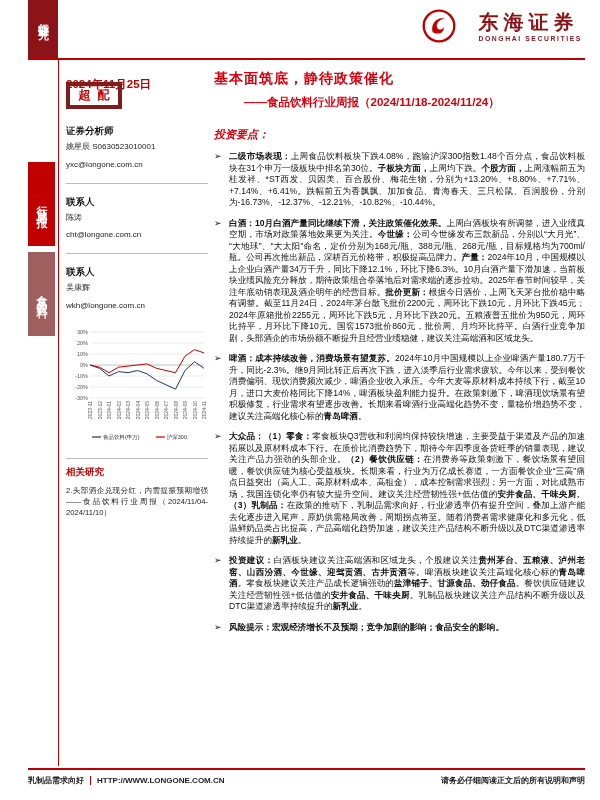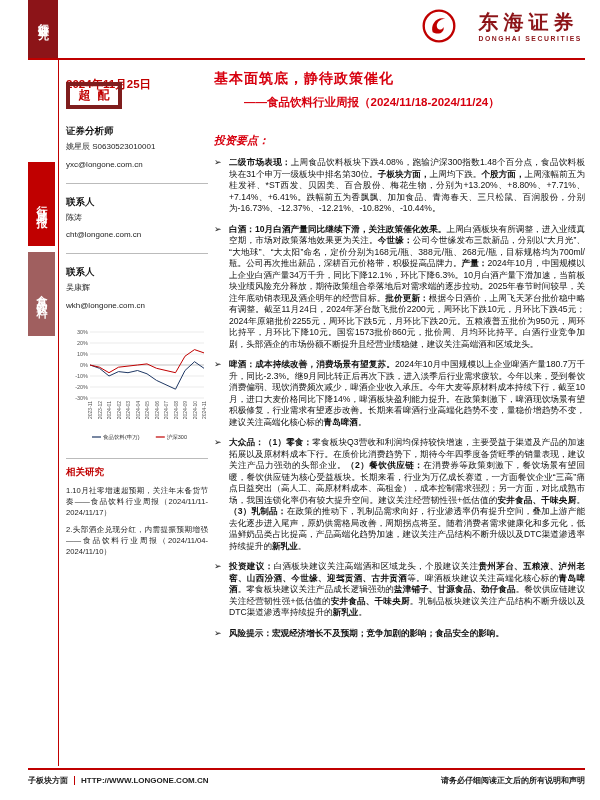--- a/index.html
+++ b/index.html
@@ -48,21 +48,21 @@
   .chart-wrap{margin-top:14px;}
   .related-title{
     color:#c00000;font-weight:bold;font-size:9.5px;
     border-top:1px solid #bbb;padding-top:7px;margin-top:10px;
   }
   .related-item{font-size:7.6px;line-height:1.45;margin-top:6px;color:#222;text-align:justify;}
   
   .main{position:absolute;left:214px;top:70px;width:371px;}
   .title{margin:0;color:#d7000f;font-size:14px;font-weight:bold;letter-spacing:1px;}
   .subtitle{color:#d7000f;font-size:11.5px;font-weight:bold;margin:7px 0 16px 30px;}
-  .points-head{color:#d7000f;font-size:11px;font-weight:bold;font-style:italic;margin-top:23px;}
+  .points-head{color:#d7000f;font-size:11px;font-weight:bold;font-style:italic;margin-top:17px;}
   .point{display:flex;margin-top:9px;}
   .point .marker{flex:0 0 15px;width:15px;font-size:9px;line-height:11.5px;color:#111;}
   .ptext{font-size:8.6px;line-height:11.5px;text-align:justify;color:#111;}
   .ptext .b{font-weight:bold;}
   
   .footer-rule{position:absolute;left:28px;top:768px;width:557px;height:2px;background:#c00000;}
   .footer{
     position:absolute;left:28px;top:775px;width:557px;
     display:flex;justify-content:space-between;align-items:center;
     font-size:8px;font-weight:bold;color:#222;
@@ -159,21 +159,20 @@
         <polyline points="24,39 33.5,41.2 43,46.7 52.5,41.2 62,40.1 71.5,39 81,37.9 90.5,42.300000000000004 100,44.5 109.5,46.7 119,30.2 128.5,23.6 138,26.9" fill="none" stroke="#c00000" stroke-width="1"></polyline>
         <line x1="26" x2="35" y1="111" y2="111" stroke="#1f3864" stroke-width="1.2"></line>
         <text x="37" y="113" font-size="5.5" fill="#333">食品饮料(申万)</text>
         <line x1="89.8" x2="98.8" y1="111" y2="111" stroke="#c00000" stroke-width="1.2"></line>
         <text x="100.8" y="113" font-size="5.5" fill="#333">沪深300</text>
       </svg>
   </div>
 
   <div class="related-title">相关研究</div>
   <div id="related-list">
-      <div class="related-item">1.10月社零增速超预期，关注年末备货节奏——食品饮料行业周报（2024/11/11-2024/11/17）</div>
       <div class="related-item">2.头部酒企兑现分红，内需提振预期增强——食品饮料行业周报（2024/11/04-2024/11/10）</div>
     </div>
 
 </div>
 
 <div class="main">
   <h1 class="title">基本面筑底，静待政策催化</h1>
   <div class="subtitle">——食品饮料行业周报（2024/11/18-2024/11/24）</div>
   <div class="points-head">投资要点：</div>
   <div id="points-list">
@@ -200,18 +199,18 @@
       <div class="point">
         <span class="marker">➢</span>
         <span class="ptext"><span class="b">风险提示：</span><span class="b">宏观经济增长不及预期；竞争加剧的影响；食品安全的影响。</span></span>
       </div>
     </div>
 </div>
 
 <div class="footer-rule"></div>
 <div class="footer">
   <div class="f-left">
-    <span>子板块方面</span>
+    <span>乳制品需求向好</span>
     <span class="f-sep"></span>
     <a class="f-url" href="#">HTTP://WWW.LONGONE.COM.CN</a>
   </div>
   <div class="f-right">请务必仔细阅读正文后的所有说明和声明</div>
 </div>
 
 </body></html>

